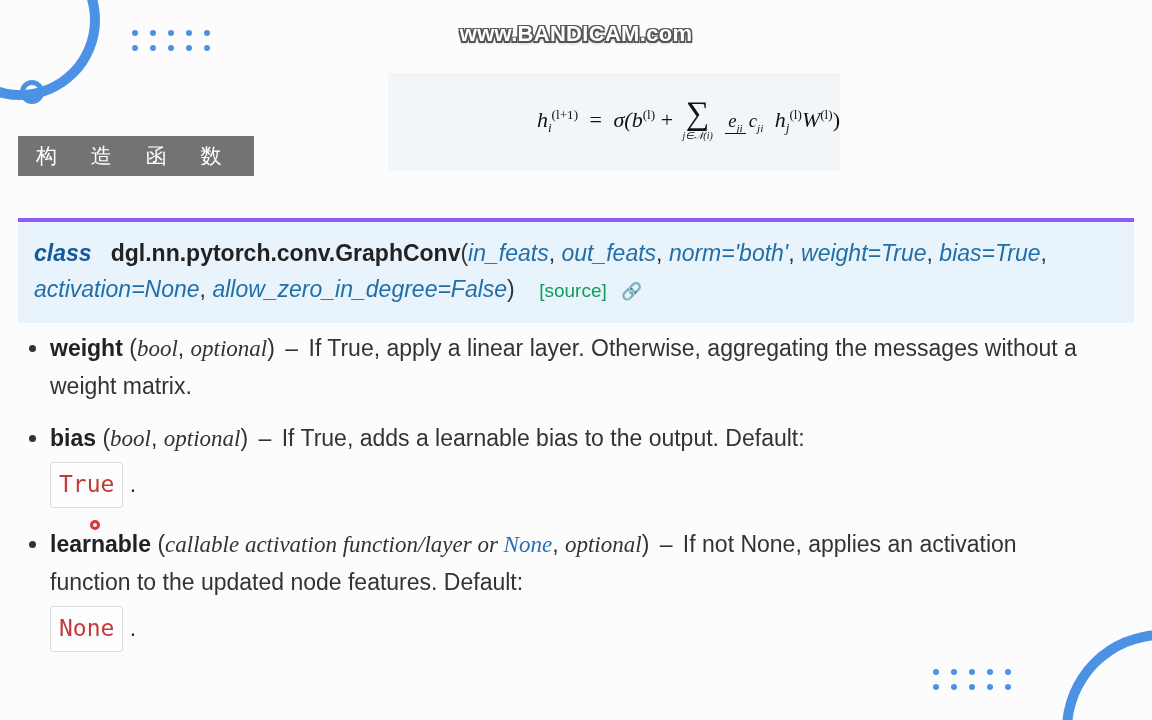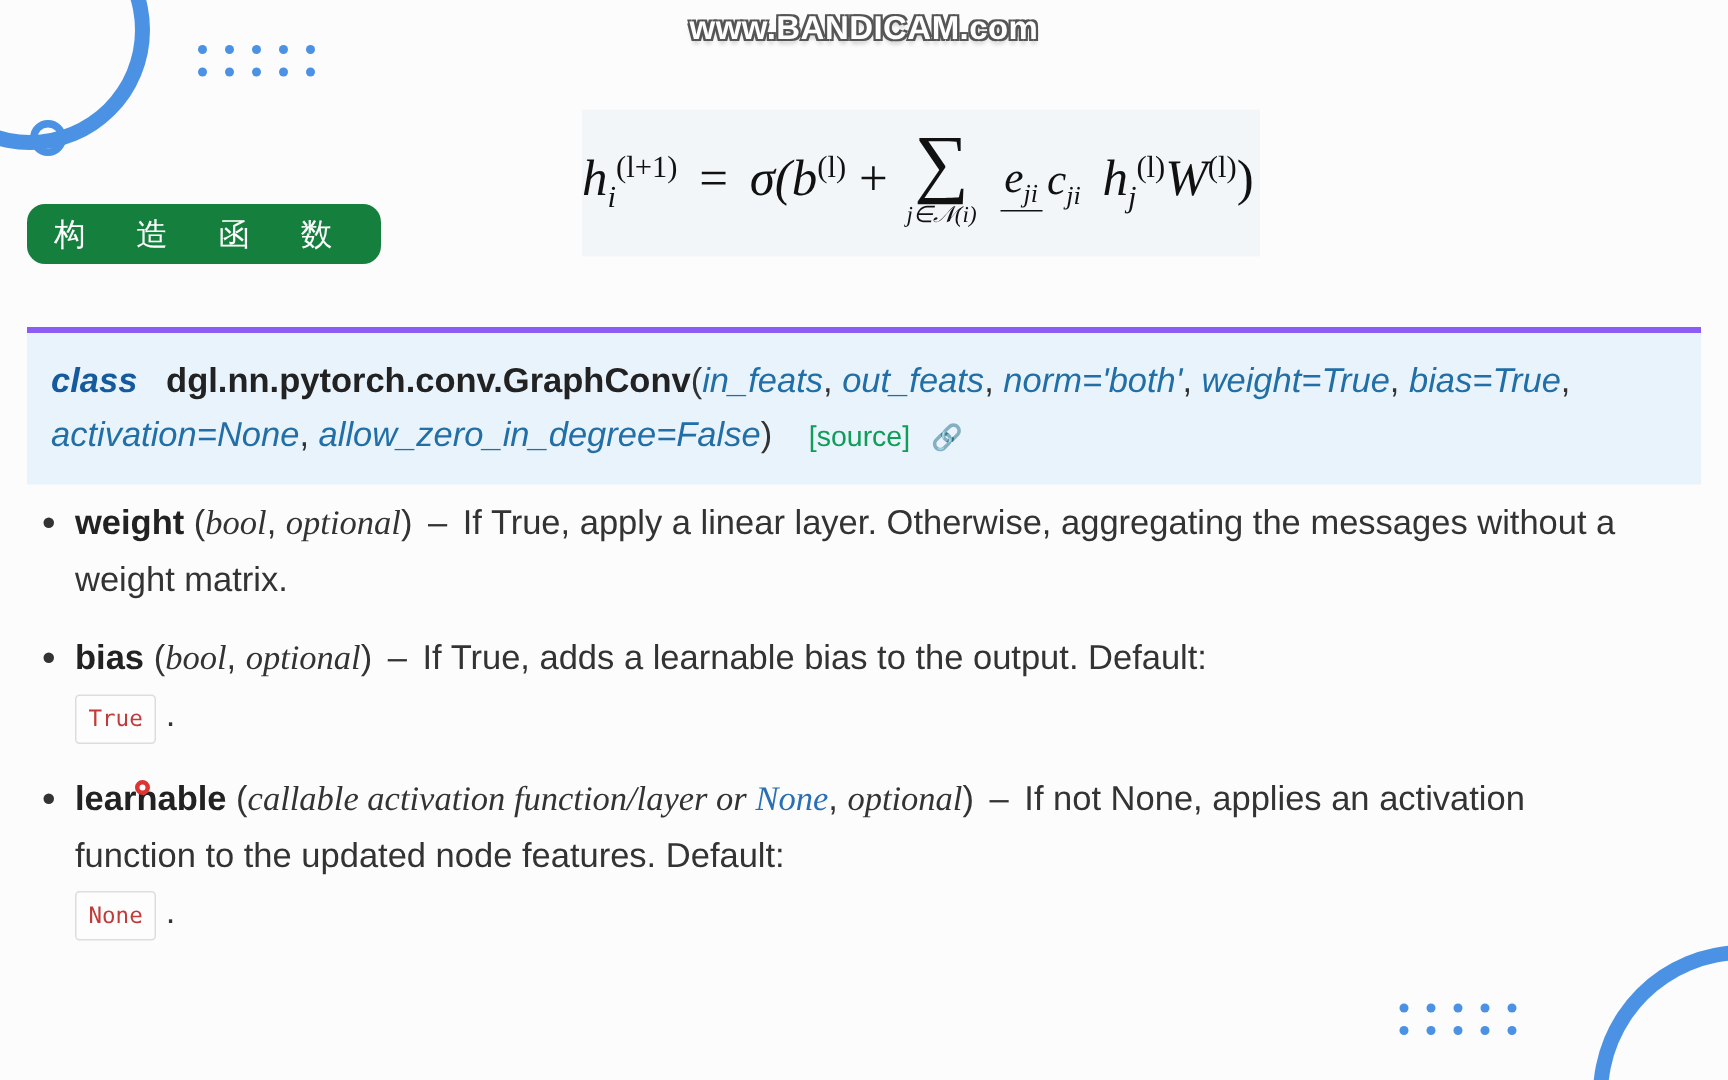--- a/index.html
+++ b/index.html
@@ -6,21 +6,21 @@
   body {
     width: 1152px;
     height: 720px;
     background: #fcfcfd;
     font-family: Arial, "Microsoft YaHei", sans-serif;
     position: relative;
     overflow: hidden;
   }
   .watermark {
     position: absolute;
-    top: 6px;
+    top: 21px;
     left: 50%;
     transform: translateX(-50%);
     font-size: 22px;
     font-weight: 800;
     font-family: Arial, sans-serif;
     color: #fff;
     text-shadow:
       -1.5px -1.5px 0 #555, 1.5px -1.5px 0 #555,
       -1.5px 1.5px 0 #555, 1.5px 1.5px 0 #555,
       0 3px 3px rgba(0,0,0,0.18);
@@ -71,36 +71,36 @@
   .ring {
     position: absolute;
     top: 80px; left: 20px;
     width: 24px; height: 24px;
     border: 5px solid #4b92e4;
     border-radius: 50%;
   }
   .heading-chip {
     position: absolute;
     top: 136px; left: 18px;
-    background: #15803d;
+    background: #737373;
     color: #fff;
     font-size: 21px;
     font-weight: 500;
     padding: 6px 18px;
-    border-radius: 12px;
+    border-radius: 0;
     letter-spacing: 14px;
   }
   .formula-box {
     position: absolute;
     top: 73px; left: 388px;
     width: 452px; height: 98px;
     background: #f3f6f9;
-    display:flex; align-items:center; justify-content:flex-start;
+    display:flex; align-items:center; justify-content:flex-end;
     font-family: "Cambria Math", Georgia, serif;
-    font-size: 34px;
+    font-size: 22px;
     color: #111;
   }
   .formula-box .super { font-size: 0.6em; vertical-align: super; }
   .formula-box .sub { font-size: 0.6em; vertical-align: sub; }
   .formula-box .sum { font-size: 1.5em; display:inline-block; line-height:0.7; }
   .formula-box .sumsub { font-size: 0.45em; display:block; text-align:center; font-style:italic;}
   .formula-box .frac { display:inline-flex; align-items:center; vertical-align:middle; font-size:0.85em; margin:0 3px;}
   .formula-box .frac .num { border-bottom:1.5px solid #111; padding:0 3px;}
   .formula-box .frac .den { padding:0 3px;}
   .formula-box .ital { font-style: italic; }
@@ -132,21 +132,21 @@
   .params-list .ptype { font-style: italic; font-family: Georgia, serif; color: #333;}
   .params-list .ptype-none { font-style: italic; color: #2a6fb5; font-family: Georgia, serif;}
   .params-list .opt { font-style: italic; color: #333; font-family: Georgia, serif;}
   .params-list .dash { margin: 0 4px; }
   .code-pill {
     display: inline-block;
     border: 1px solid #ddd;
     background: #fdfdfd;
     color: #c23a3a;
     font-family: Consolas, monospace;
-    font-size: 15px;
+    font-size: 23px;
     padding: 3px 8px;
     border-radius: 3px;
     margin: 4px 0;
   }
   .cursor-ring {
     position: absolute;
     top: 520px; left: 90px;
     width: 10px; height: 10px;
     border: 3px solid #d33;
     border-radius: 50%;

